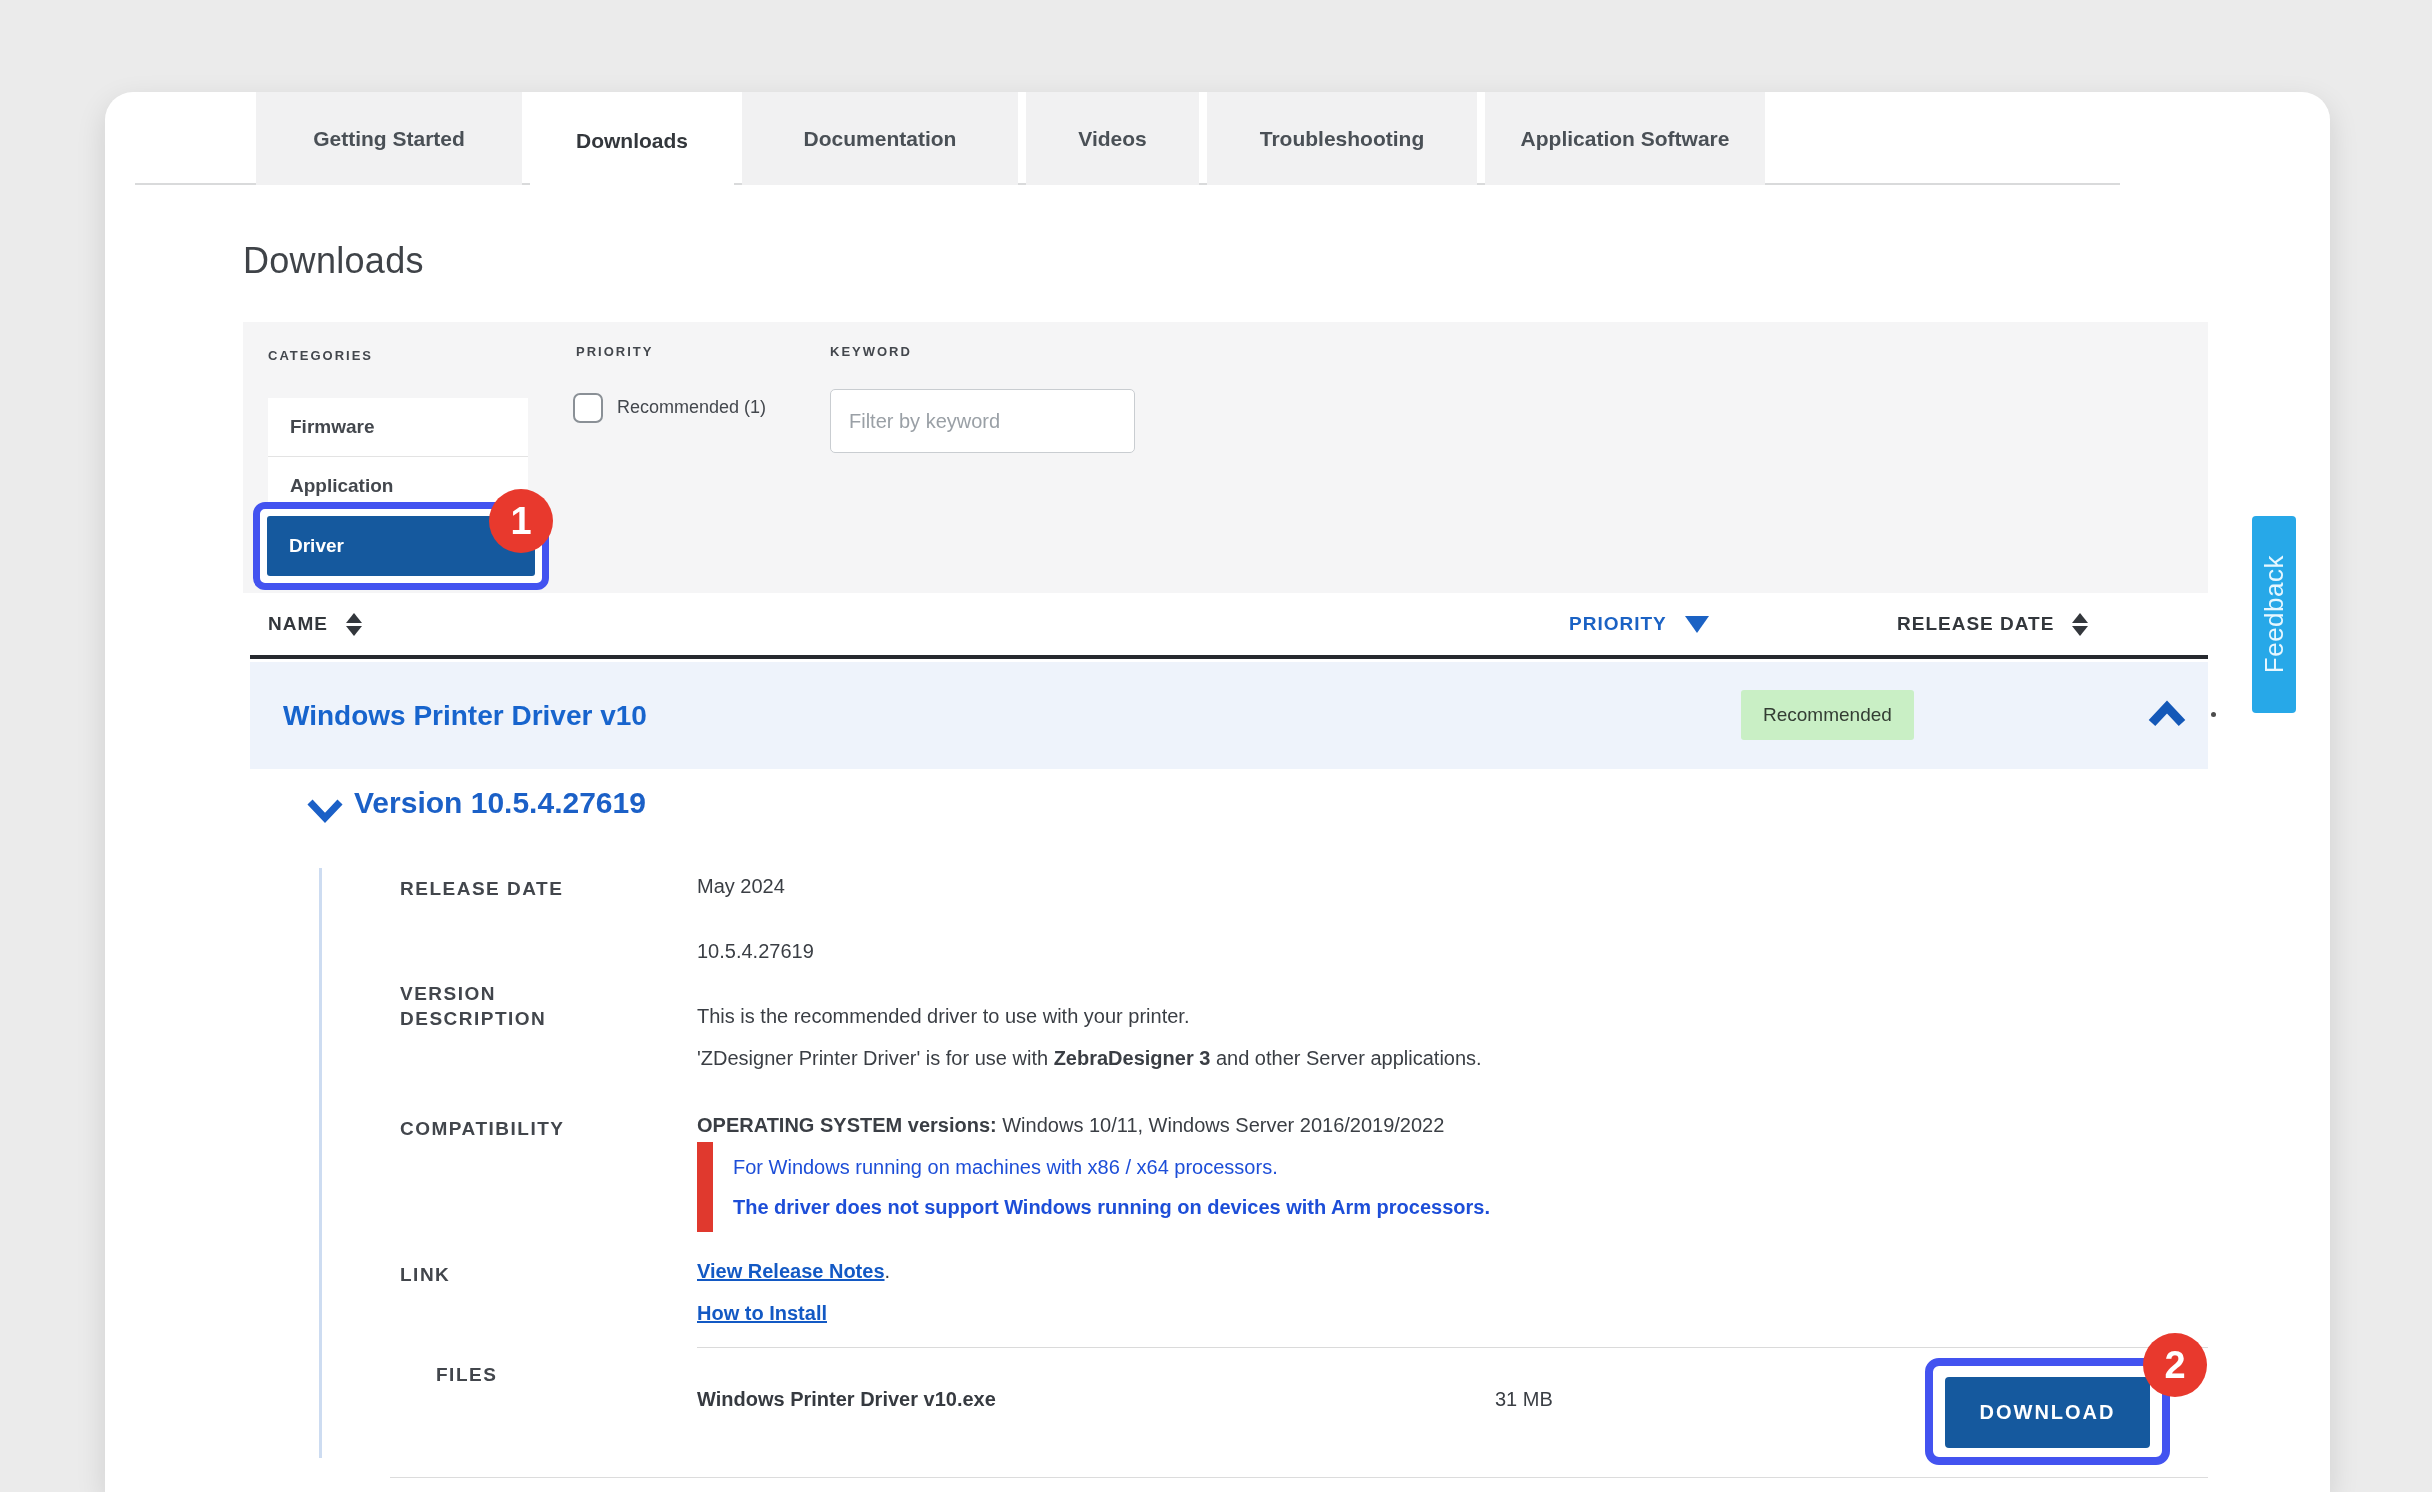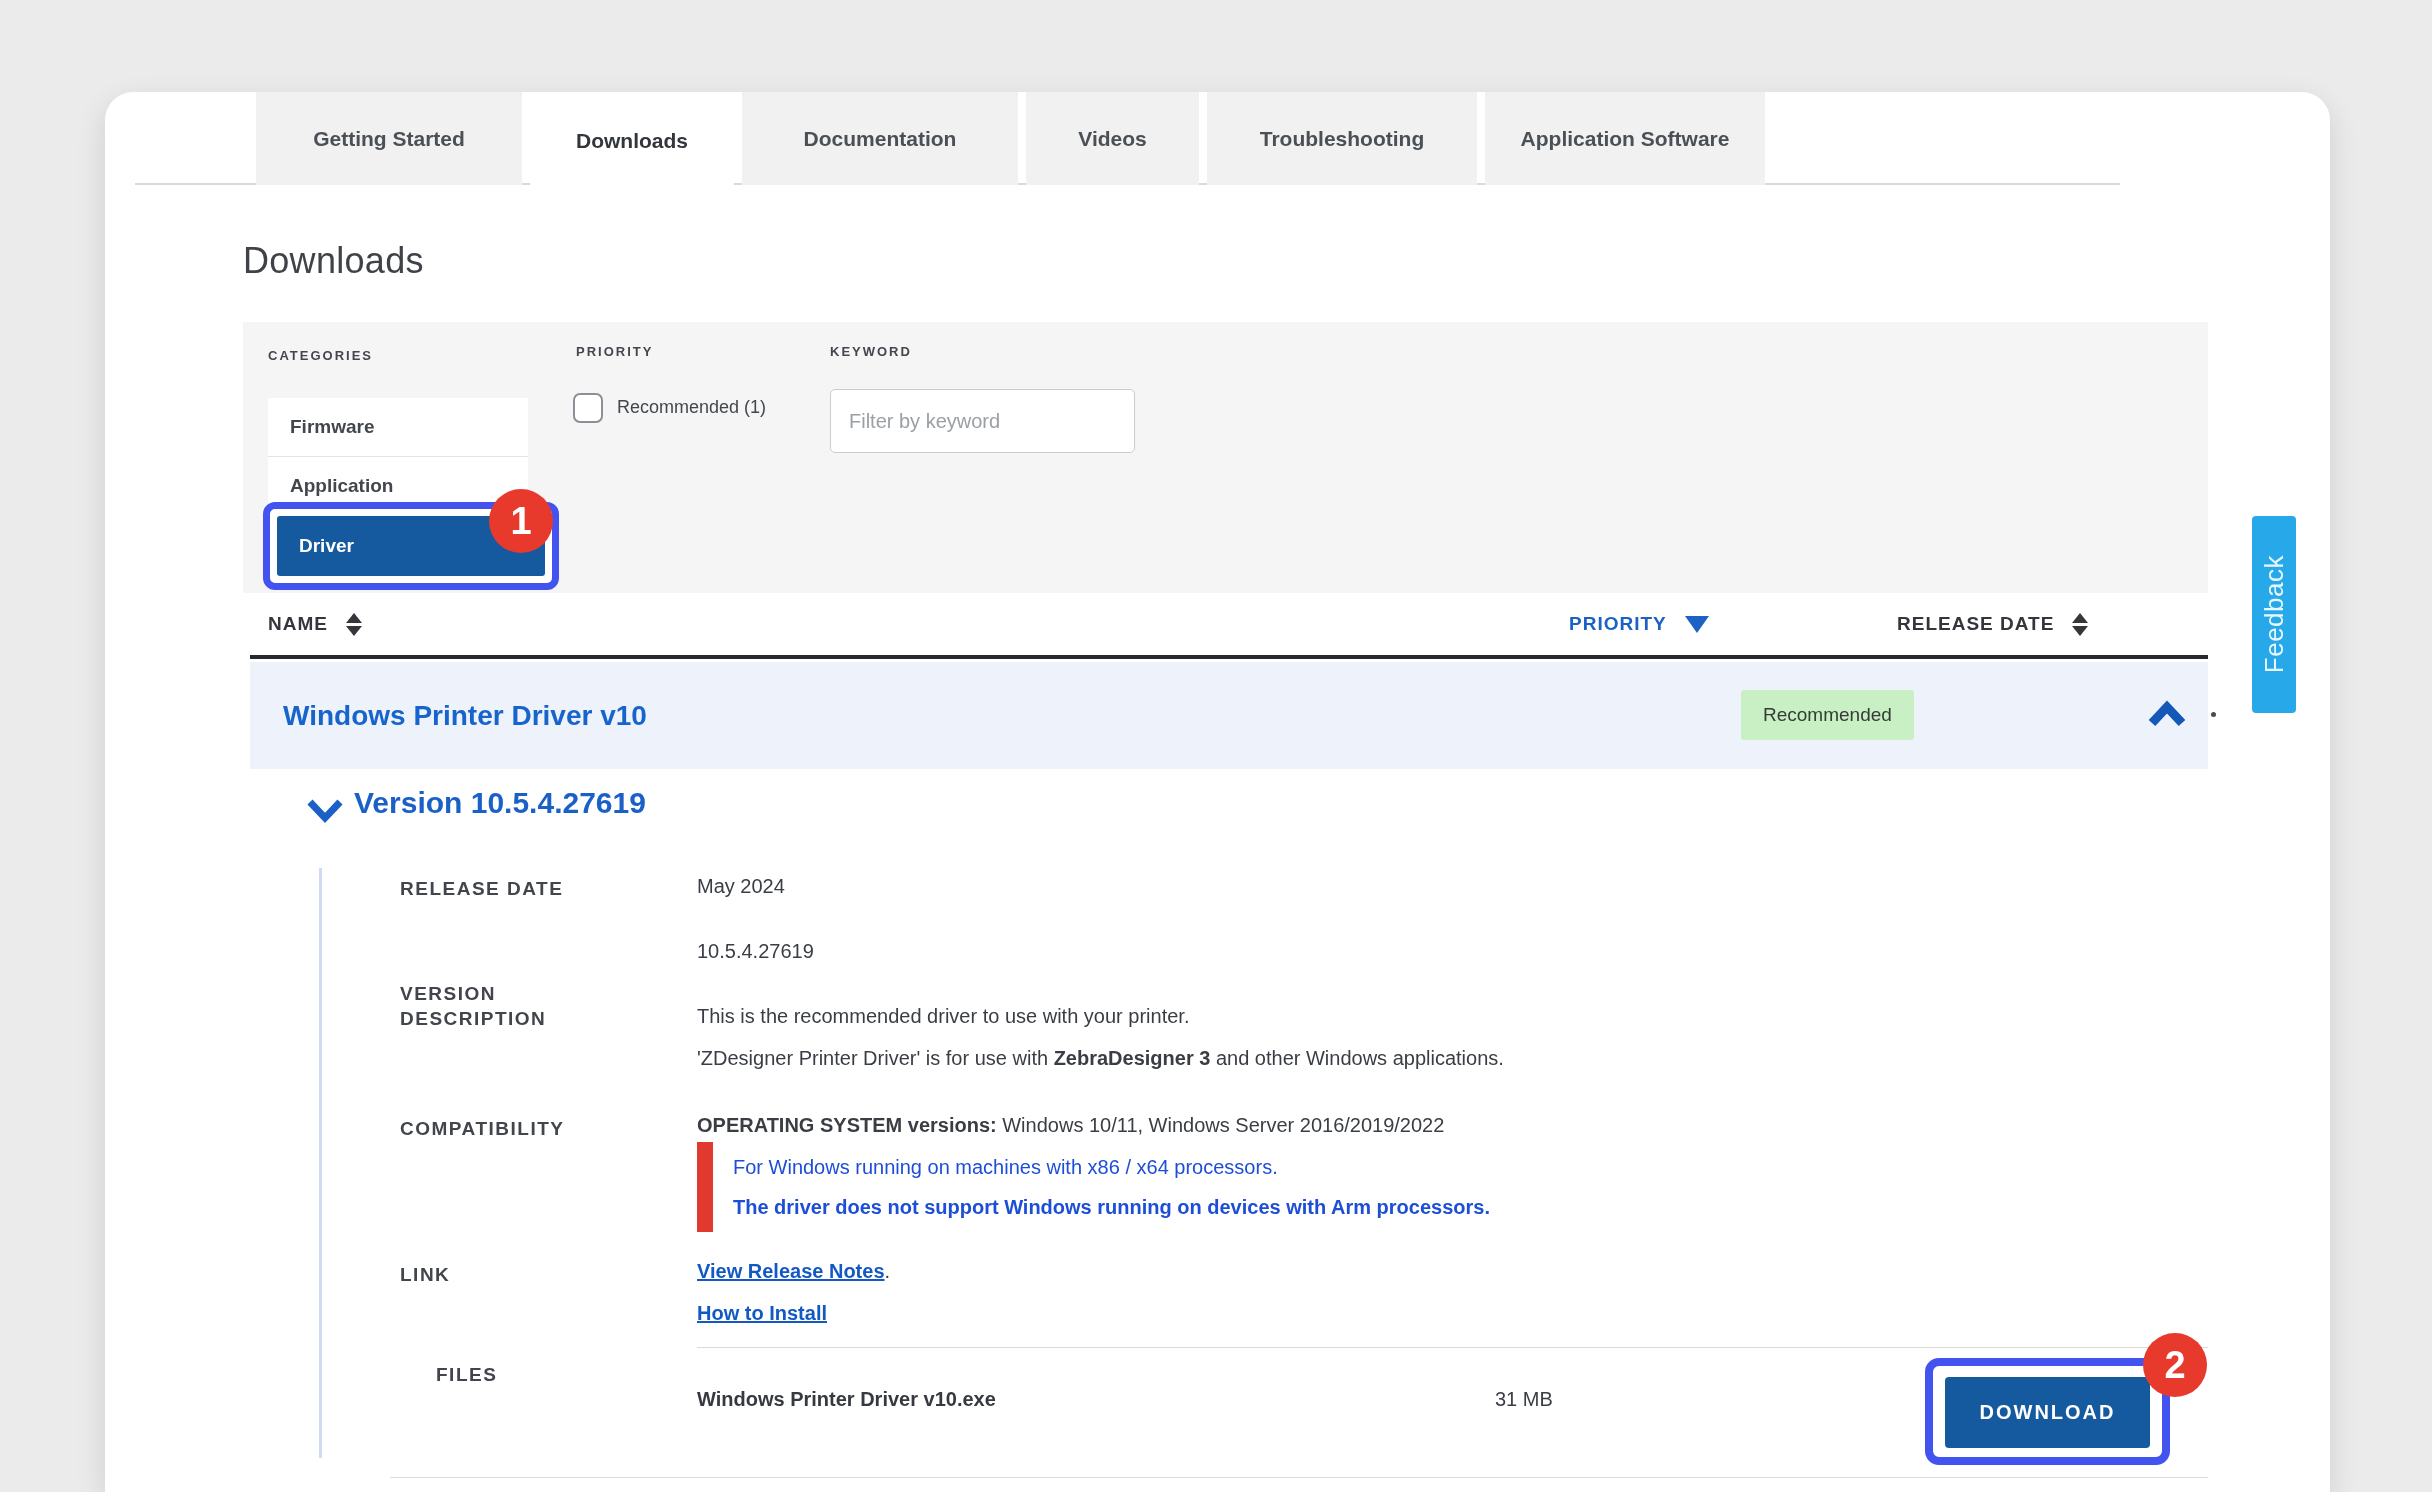--- a/index.html
+++ b/index.html
@@ -27,21 +27,21 @@
   .page-title { position:absolute; left:138px; top:148px; font-size:36px; color:#3f4348; letter-spacing:.3px; }
   
   .panel { position:absolute; left:138px; top:230px; width:1965px; height:271px; background:#f5f5f6; }
   .flabel { position:absolute; font-size:13px; font-weight:700; letter-spacing:2px; color:#43474d; }
   .cat-list { position:absolute; left:25px; top:76px; width:260px; }
   .cat-item {
     height:59px; background:#fff; border-bottom:1px solid #e3e3e3;
     font-size:19px; font-weight:700; color:#43474d; line-height:58px; padding-left:22px; cursor:pointer;
   }
   .anno-box-1 {
-    position:absolute; left:20px; top:180px; width:296px; height:88px;
+    position:absolute; left:10px; top:180px; width:296px; height:88px;
     border:7px solid #4353f0; border-radius:12px; background:#fff; z-index:2;
   }
   .cat-item.selected {
     position:absolute; left:7px; top:7px; right:7px; bottom:7px; height:auto;
     background:#15599e; color:#fff; border:none; border-radius:3px;
     line-height:60px; padding-left:22px;
   }
   .step-badge {
     position:absolute; width:64px; height:64px; border-radius:50%; background:#e8392d;
     color:#fff; font-size:38px; font-weight:700; display:flex; align-items:center; justify-content:center; z-index:6;
@@ -193,21 +193,21 @@
 
   <div class="dlabel" style="top:786px;">RELEASE DATE</div>
   <div class="dval" style="top:783px;">May 2024</div>
 
   <div class="dlabel" style="top:851px;margin-top:40px;">VERSION</div>
   <div class="dval" style="top:848px;">10.5.4.27619</div>
 
   <div class="dlabel" style="top:916px;">DESCRIPTION</div>
   <div class="dval" style="top:913px;">This is the recommended driver to use with your printer.</div>
   <div class="dval" style="top:955px;">
-    <span>'ZDesigner Printer Driver' is for use with </span><span class="bold">ZebraDesigner 3</span><span> and other Windows applications.</span>
+    <span>'ZDesigner Printer Driver' is for use with </span><span class="bold">ZebraDesigner 3</span><span> and other Server applications.</span>
   </div>
 
   <div class="dlabel" style="top:1026px;">COMPATIBILITY</div>
   <div class="dval" style="top:1022px;">
     <span class="bold">OPERATING SYSTEM versions:</span><span> Windows 10/11, Windows Server 2016/2019/2022</span>
   </div>
   <div class="warn">
     <div>For Windows running on machines with x86 / x64 processors.</div>
     <div class="bold">The driver does not support Windows running on devices with Arm processors.</div>
   </div>

